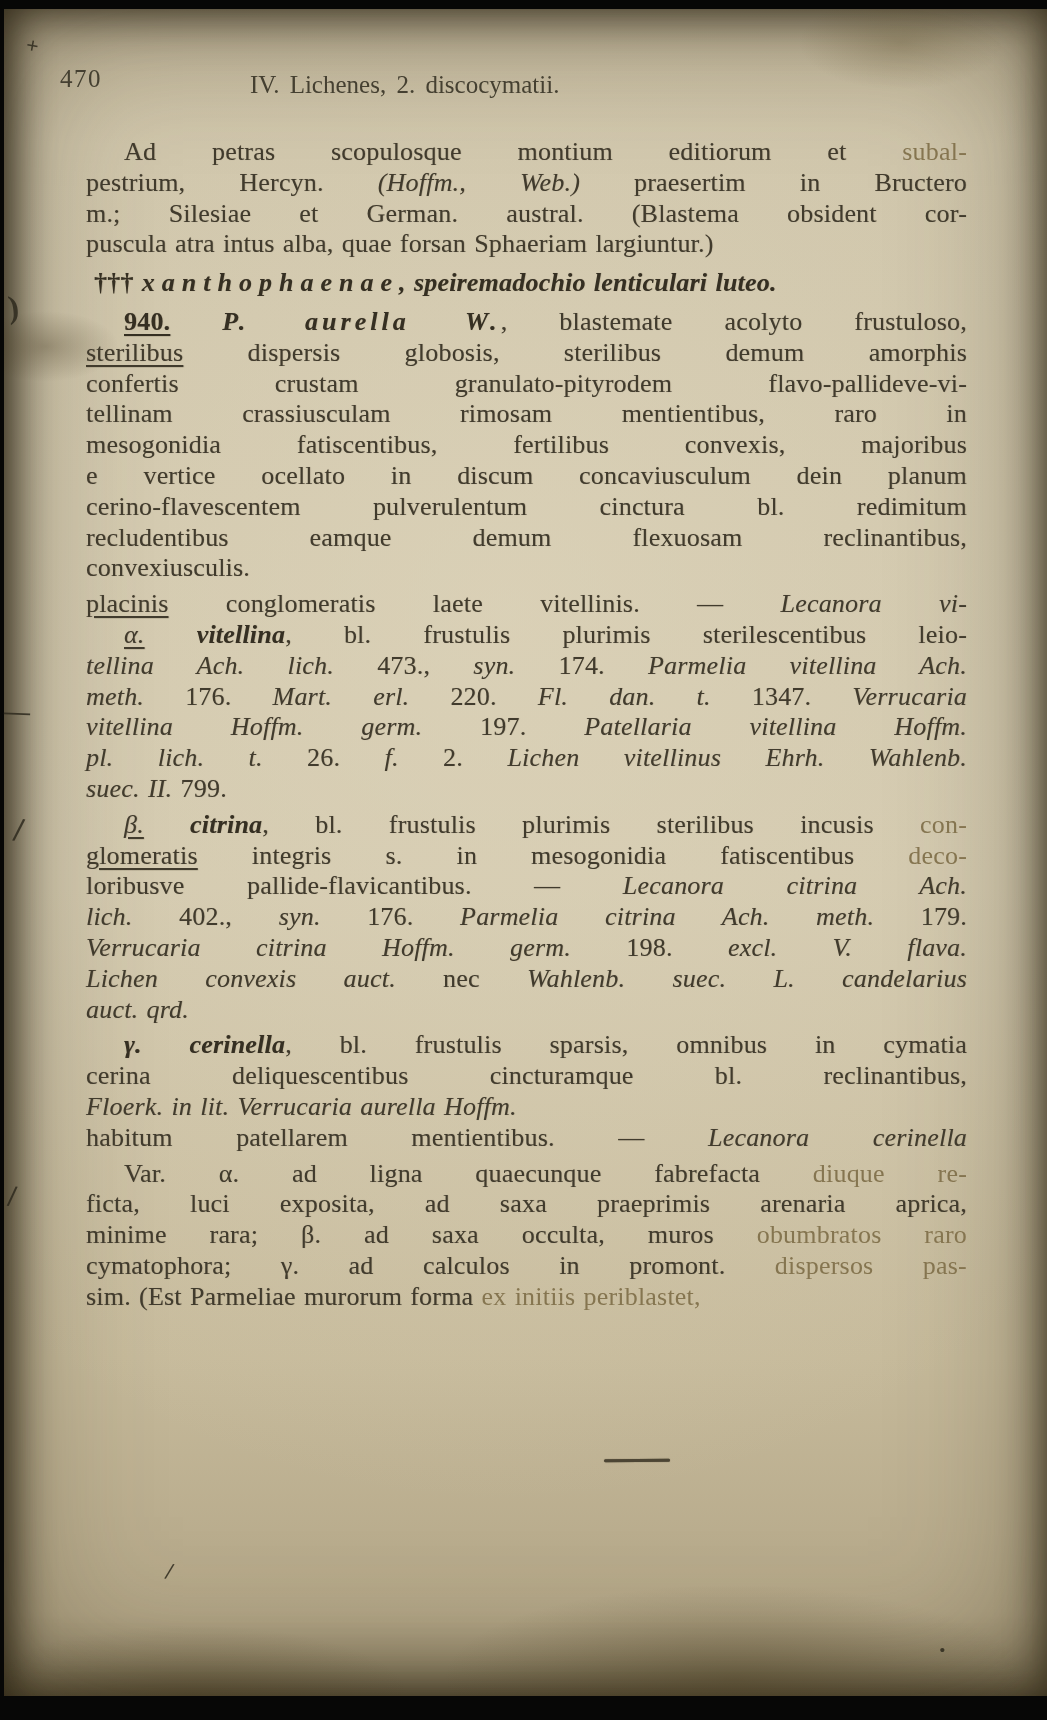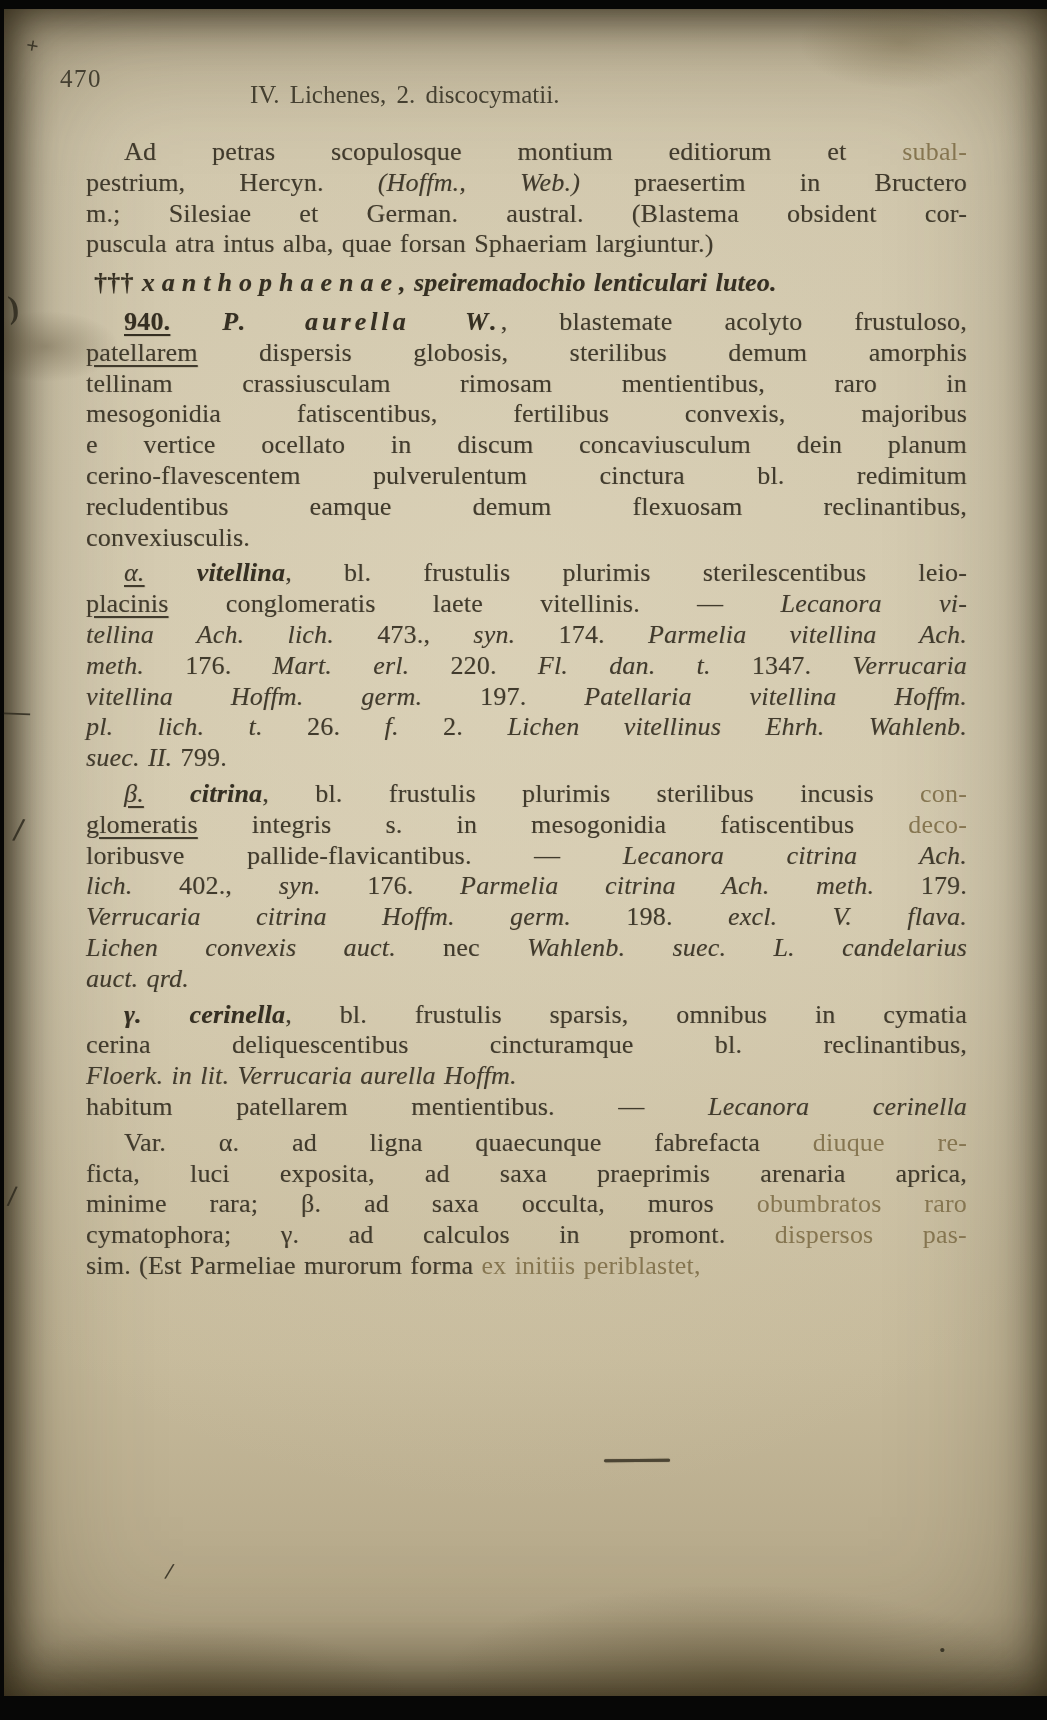--- a/index.html
+++ b/index.html
@@ -28,21 +28,21 @@
   .paper::before {
     content: ""; position: absolute; inset: 0; pointer-events: none;
     background:
       radial-gradient(40% 8% at 70% 99%, rgba(70,58,30,.35), transparent 70%),
       radial-gradient(30% 6% at 18% 100%, rgba(70,58,30,.3), transparent 70%),
       radial-gradient(14% 4% at 86% 2%, rgba(90,76,40,.28), transparent 70%),
       radial-gradient(10% 3% at 4% 20%, rgba(60,48,24,.3), transparent 70%);
   }
   .header { position: relative; height: 32px; margin-top: 56px; font-size: 25px; color: #454031; }
   .pageno   { position: absolute; left: 56px;  top: 0; letter-spacing: 1.5px; }
-  .runtitle { position: absolute; left: 246px; top: 16px; word-spacing: 4px; }
+  .runtitle { position: absolute; left: 246px; top: 6px; word-spacing: 4px; }
   .content {
     position: relative;
     margin: 40px 0 0 82px; width: 881px;
     font-size: 26px; line-height: 30.8px;
     color: #413b2d;
     text-shadow: 0.4px 0.4px 0.7px rgba(55,45,25,.32);
   }
   .para { margin-top: 5px; }
   .para.heading { margin: 8px 0 8px 0; word-spacing: 5px; }
   .line {
@@ -87,31 +87,32 @@
         <div class="line first"><span class="seg">Ad petras scopulosque montium editiorum et </span><span class="seg fade">subal-</span></div>
         <div class="line"><span class="seg">pestrium, Hercyn. </span><span class="seg it">(Hoffm., Web.)</span><span class="seg"> praesertim in Bructero</span></div>
         <div class="line"><span class="seg">m.; Silesiae et German. austral. (Blastema obsident cor-</span></div>
         <div class="line nojust"><span class="seg">puscula atra intus alba, quae forsan Sphaeriam largiuntur.)</span></div>
       </div>
       <div class="para heading">
         <div class="line first nojust"><span class="seg bd">††† </span><span class="seg it bd spc">xanthophaenae</span><span class="seg it bd">, </span><span class="seg it bd">speiremadochio lenticulari luteo.</span></div>
       </div>
       <div class="para">
         <div class="line first"><span class="seg bd ul">940.</span><span class="seg"> </span><span class="seg it bd spc">P. aurella W.</span><span class="seg">, blastemate acolyto frustuloso,</span></div>
-        <div class="line"><span class="seg ul">patellarem</span><span class="seg"> dispersis globosis, sterilibus demum amorphis</span></div>
+        <div class="line"><span class="seg ul">sterilibus</span><span class="seg"> dispersis globosis, sterilibus demum amorphis</span></div>
+        <div class="line"><span class="seg">confertis crustam granulato-pityrodem flavo-pallideve-vi-</span></div>
         <div class="line"><span class="seg">tellinam crassiusculam rimosam mentientibus, raro in</span></div>
         <div class="line"><span class="seg">mesogonidia fatiscentibus, fertilibus convexis, majoribus</span></div>
         <div class="line"><span class="seg">e vertice ocellato in discum concaviusculum dein planum</span></div>
         <div class="line"><span class="seg">cerino-flavescentem pulverulentum cinctura bl. redimitum</span></div>
         <div class="line"><span class="seg">recludentibus eamque demum flexuosam reclinantibus,</span></div>
         <div class="line nojust"><span class="seg">convexiusculis.</span></div>
       </div>
       <div class="para">
+        <div class="line"><span class="seg ul">placinis</span><span class="seg"> conglomeratis laete vitellinis. — </span><span class="seg it">Lecanora vi-</span></div>
         <div class="line first"><span class="seg it ul">α.</span><span class="seg"> </span><span class="seg it bd">vitellina</span><span class="seg">, bl. frustulis plurimis sterilescentibus leio-</span></div>
-        <div class="line"><span class="seg ul">placinis</span><span class="seg"> conglomeratis laete vitellinis. — </span><span class="seg it">Lecanora vi-</span></div>
         <div class="line"><span class="seg it">tellina Ach. lich.</span><span class="seg"> 473., </span><span class="seg it">syn.</span><span class="seg"> 174. </span><span class="seg it">Parmelia vitellina Ach.</span></div>
         <div class="line"><span class="seg it">meth.</span><span class="seg"> 176. </span><span class="seg it">Mart. erl.</span><span class="seg"> 220. </span><span class="seg it">Fl. dan. t.</span><span class="seg"> 1347. </span><span class="seg it">Verrucaria</span></div>
         <div class="line"><span class="seg it">vitellina Hoffm. germ.</span><span class="seg"> 197. </span><span class="seg it">Patellaria vitellina Hoffm.</span></div>
         <div class="line"><span class="seg it">pl. lich. t.</span><span class="seg"> 26. </span><span class="seg it">f.</span><span class="seg"> 2. </span><span class="seg it">Lichen vitellinus Ehrh. Wahlenb.</span></div>
         <div class="line nojust"><span class="seg it">suec. II.</span><span class="seg"> 799.</span></div>
       </div>
       <div class="para">
         <div class="line first"><span class="seg it ul">β.</span><span class="seg"> </span><span class="seg it bd">citrina</span><span class="seg">, bl. frustulis plurimis sterilibus incusis </span><span class="seg fade">con-</span></div>
         <div class="line"><span class="seg ul">glomeratis</span><span class="seg"> integris s. in mesogonidia fatiscentibus </span><span class="seg fade">deco-</span></div>
         <div class="line"><span class="seg">loribusve pallide-flavicantibus. — </span><span class="seg it">Lecanora citrina Ach.</span></div>

